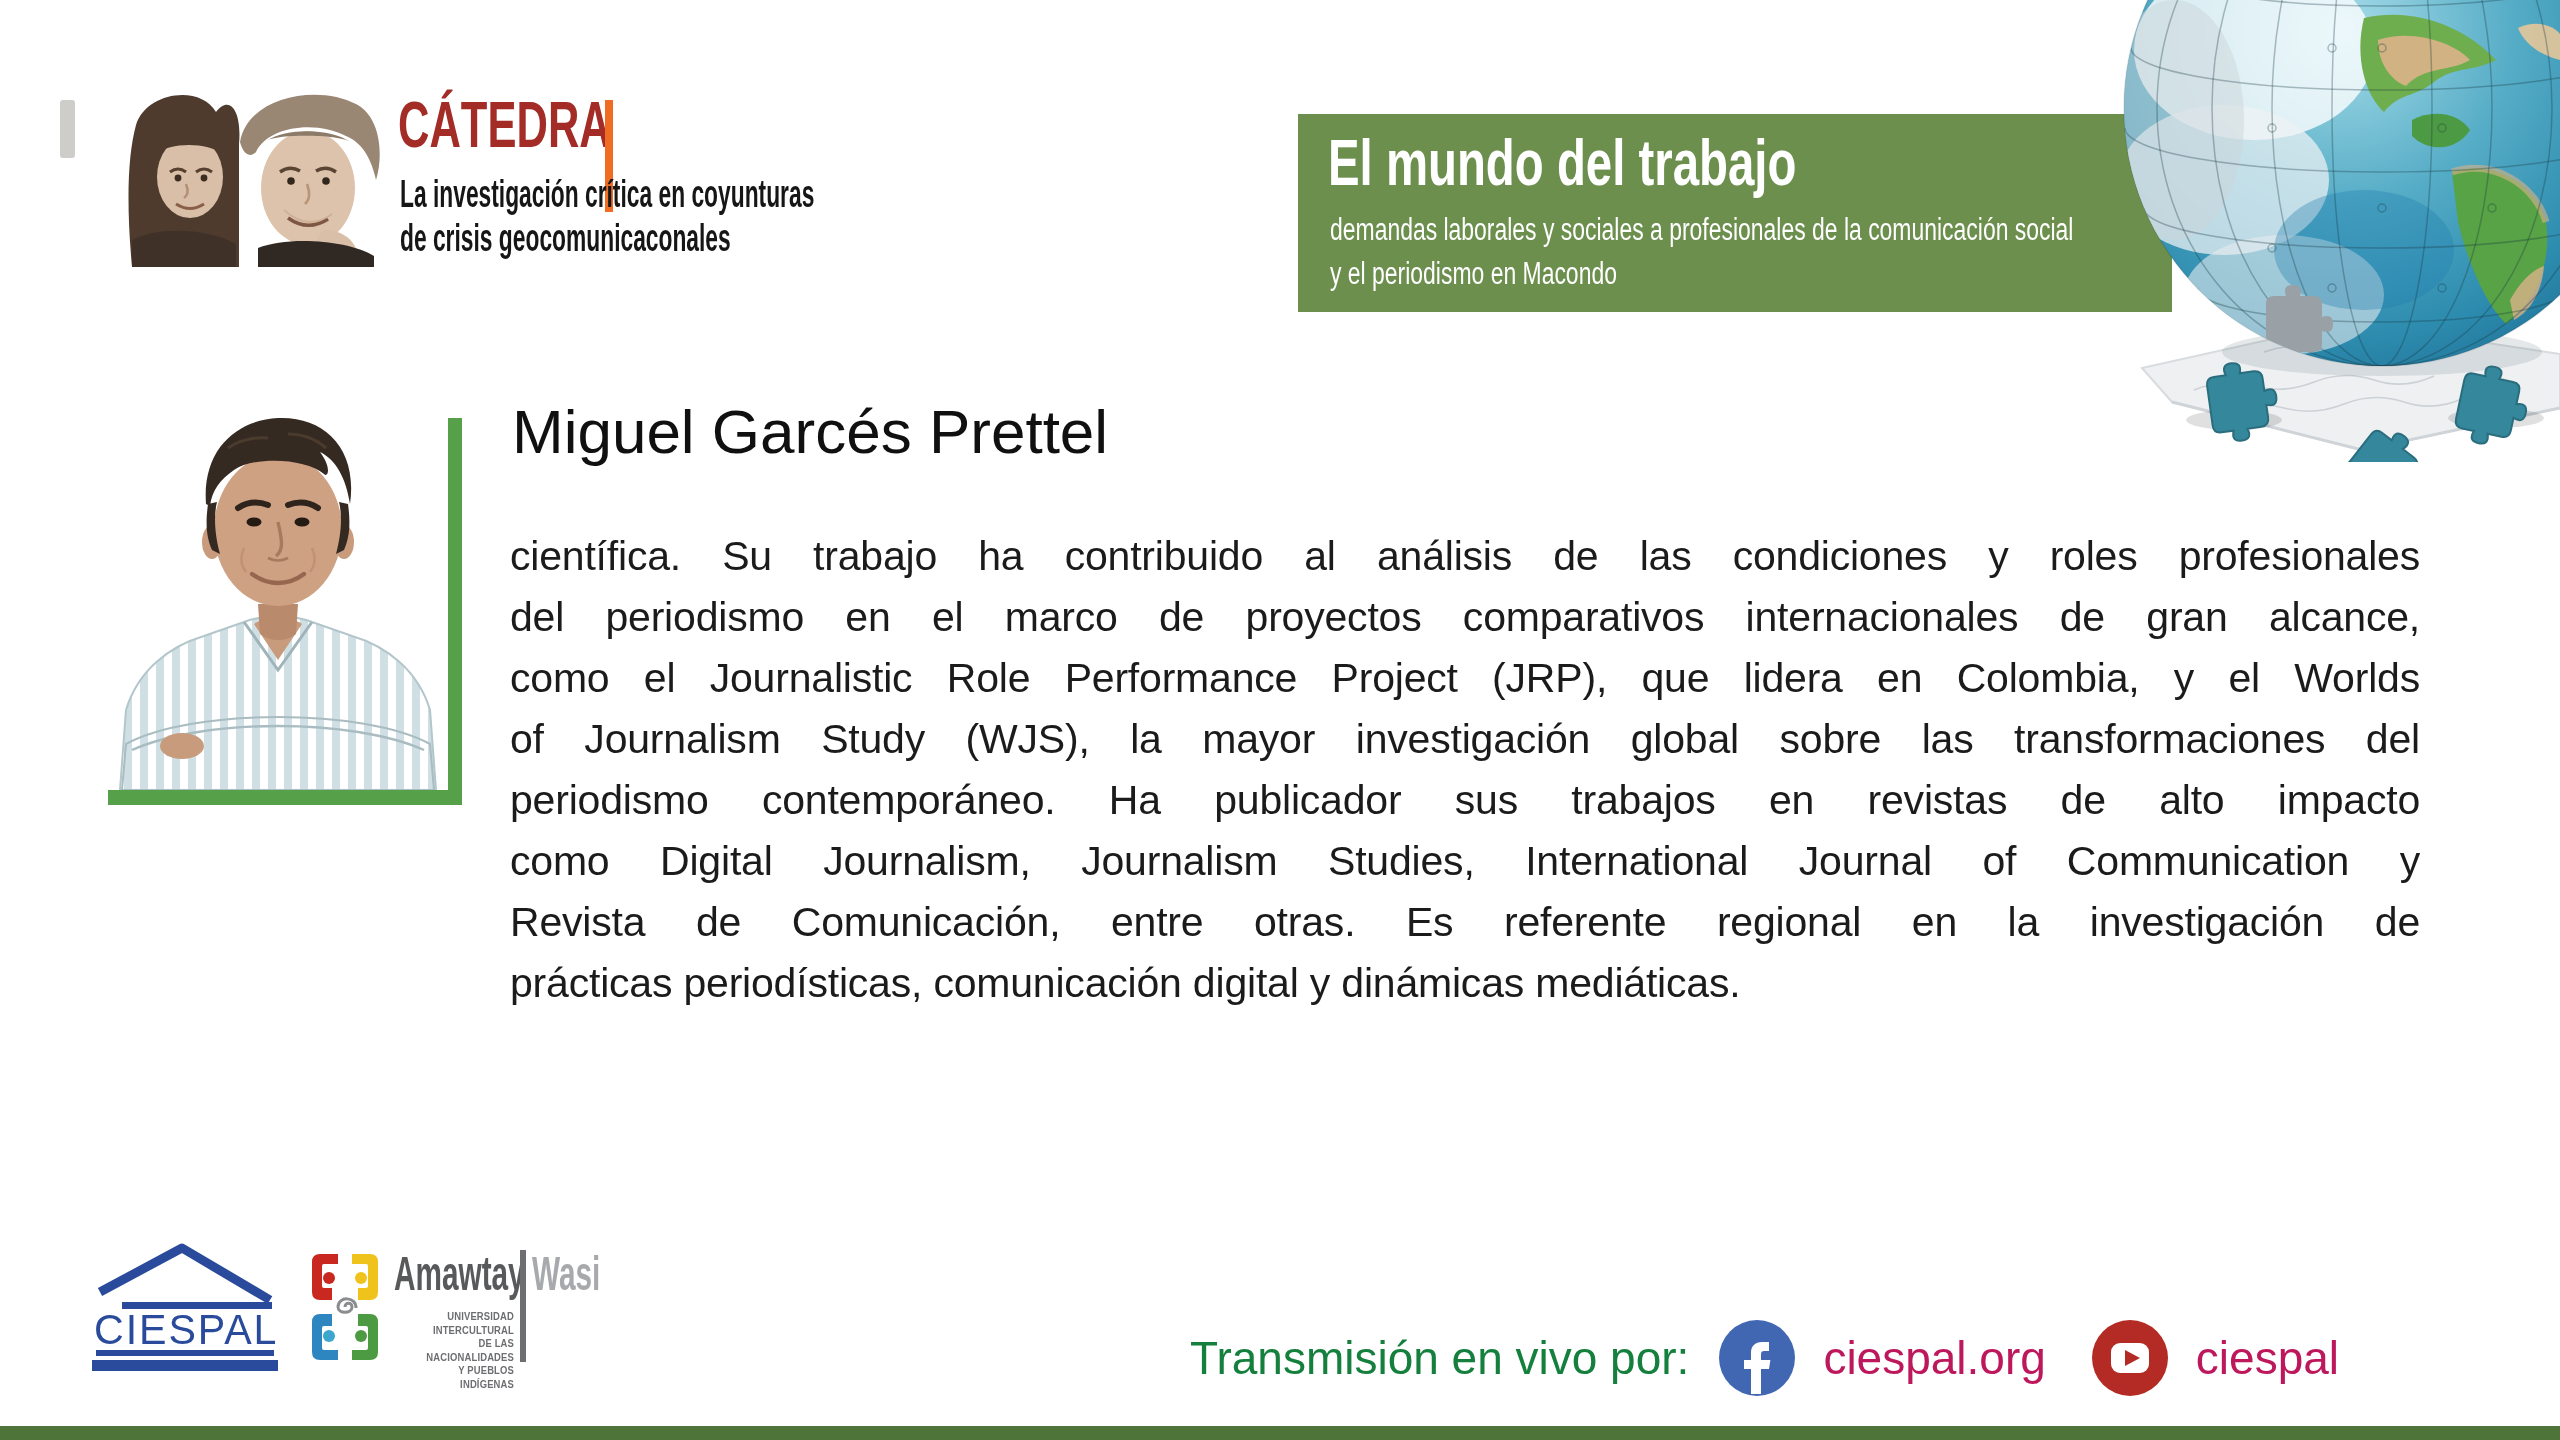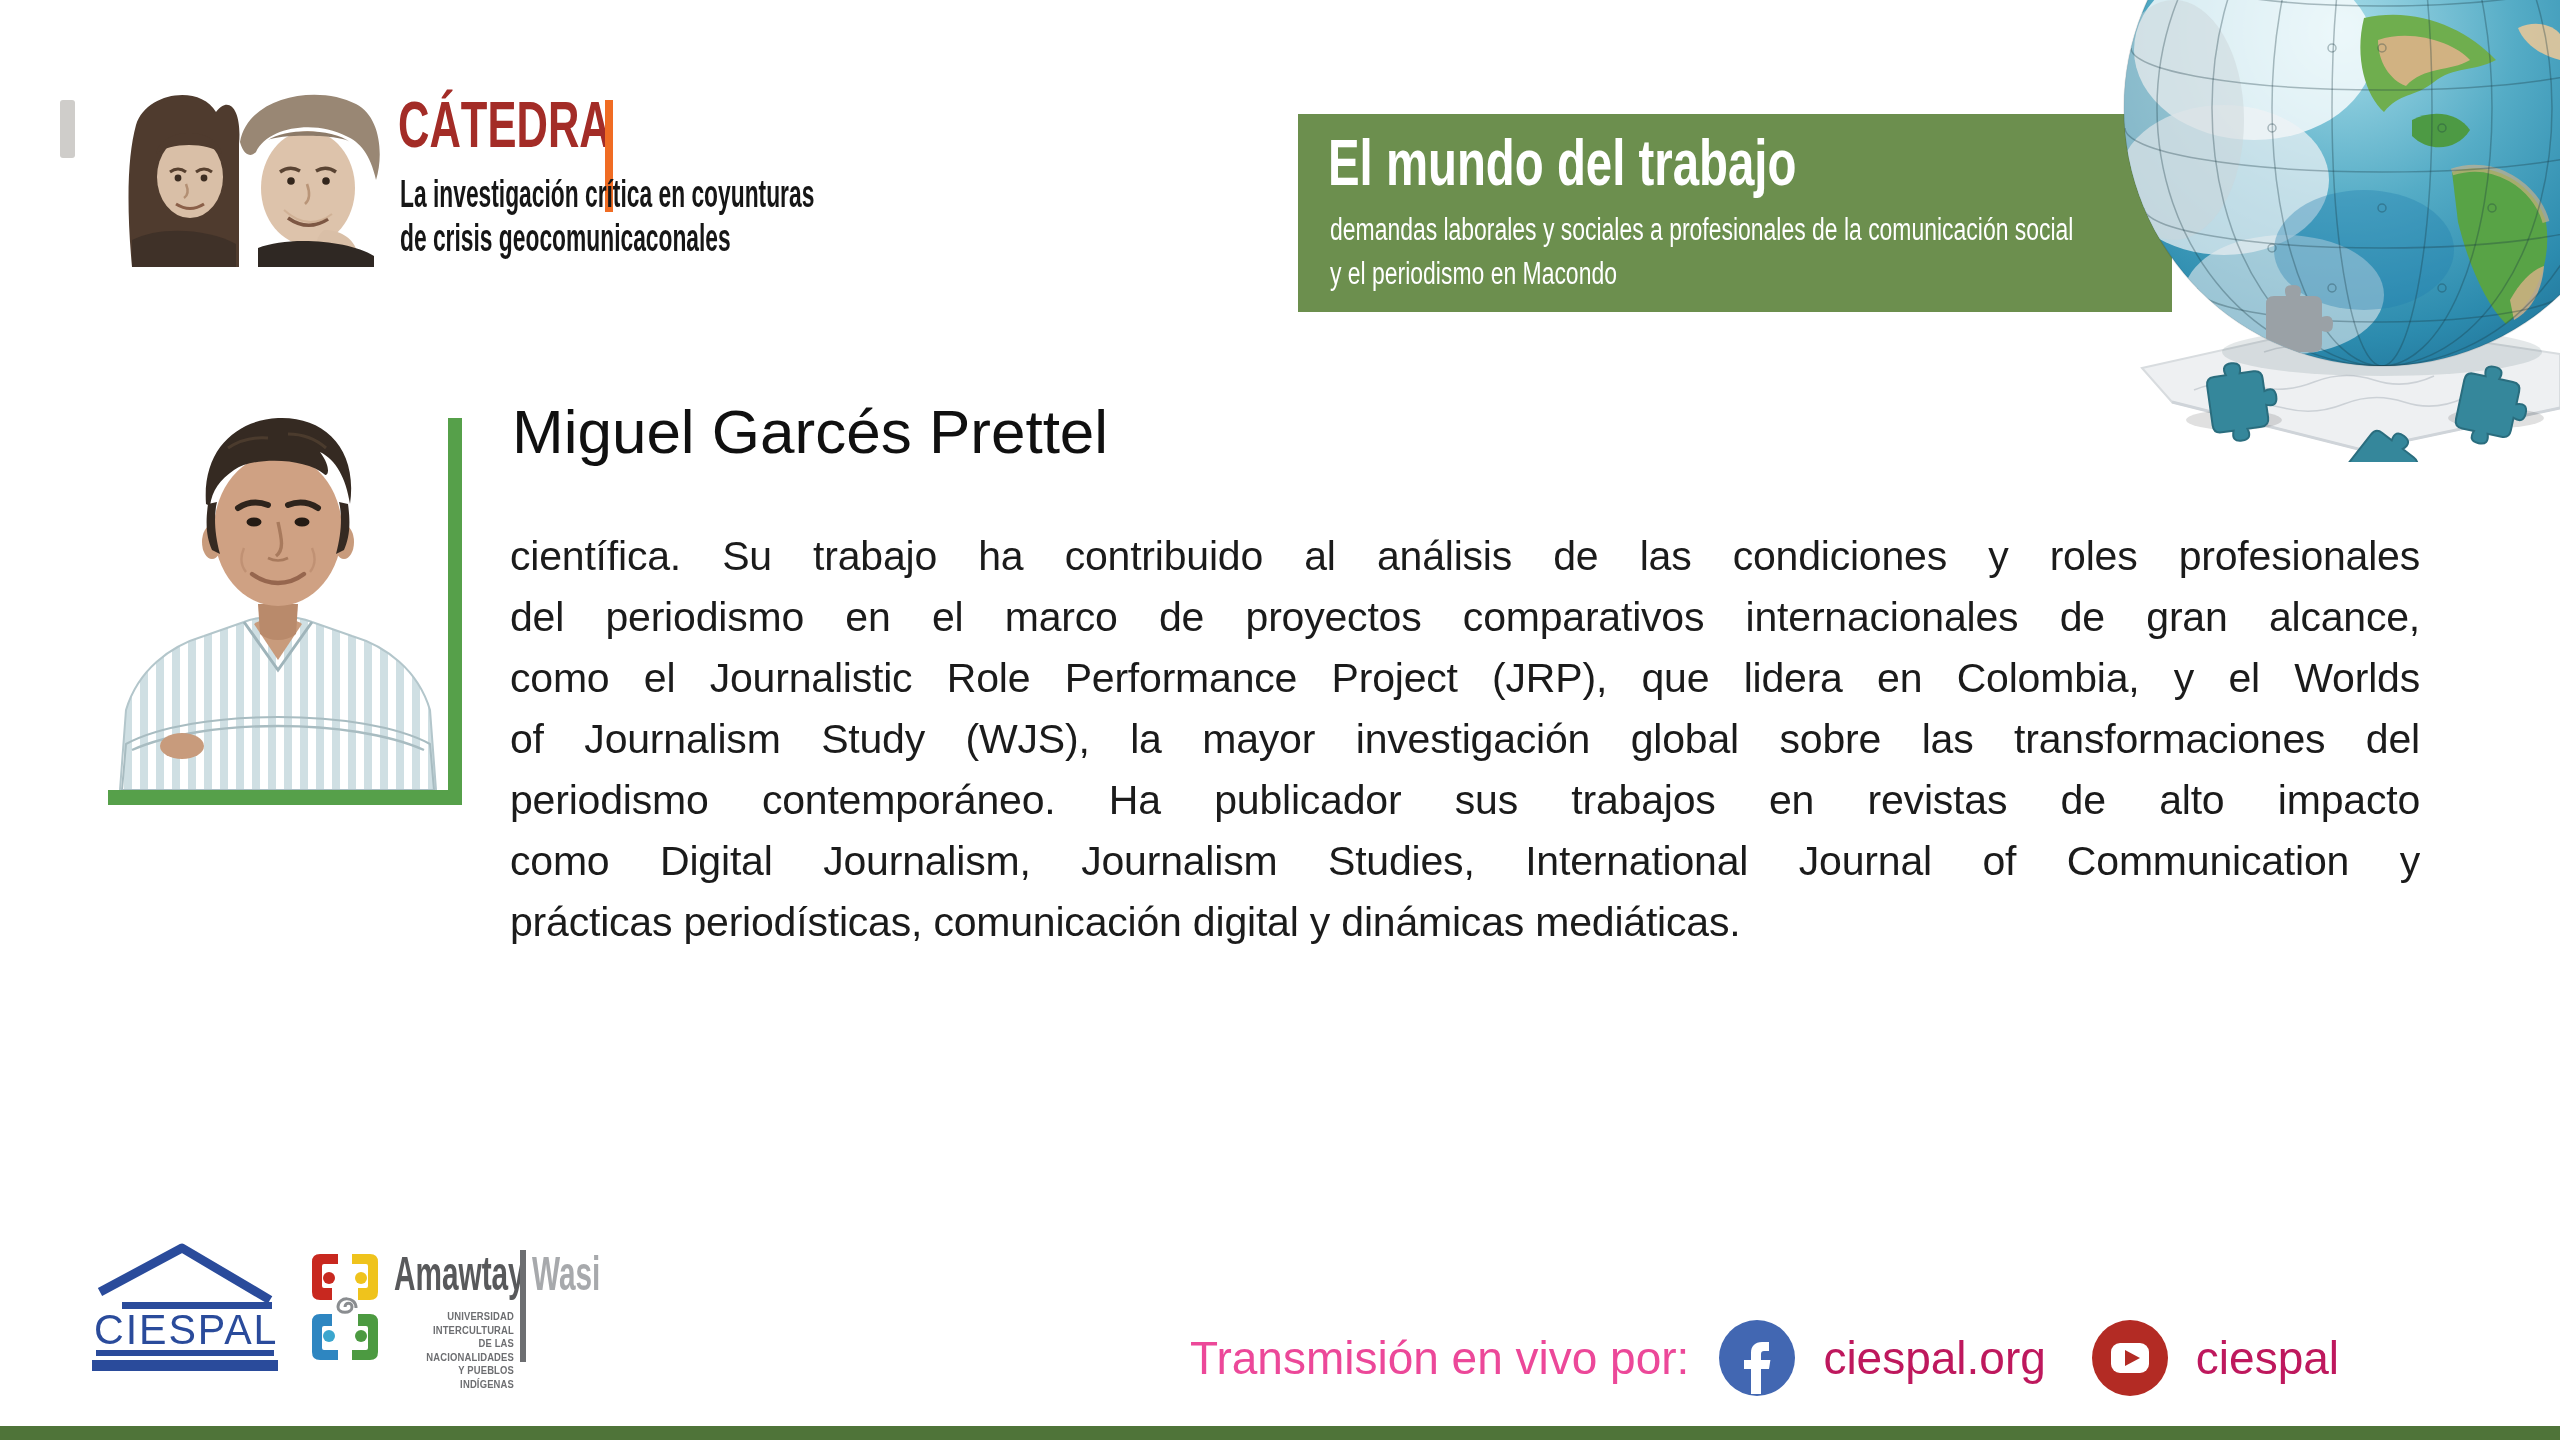--- a/index.html
+++ b/index.html
@@ -51,21 +51,21 @@
   .amawtay-row{position:absolute;left:0;top:0;white-space:nowrap;}
   .amawtay-row .a1{font-size:48px;font-weight:bold;color:#58595B;display:inline-block;
                    transform:scaleX(.62);transform-origin:left top;}
   .amawtay-bar{position:absolute;left:126px;top:4px;width:6px;height:112px;background:#6D6E71;}
   .amawtay-row .a2{position:absolute;left:138px;top:0;font-size:48px;font-weight:bold;color:#A7A9AC;display:inline-block;
                    transform:scaleX(.62);transform-origin:left top;}
   .amawtay-sub{position:absolute;left:0;top:64px;width:120px;text-align:right;
                font-size:11.5px;font-weight:700;color:#6D6E71;line-height:13.5px;letter-spacing:.2px;
                transform:scaleX(.82);transform-origin:right top;}
   .transmission{position:absolute;left:1190px;top:1318px;height:80px;display:flex;align-items:center;}
-  .transmission .label{font-size:46px;color:#ec4899;white-space:nowrap;}
+  .transmission .label{font-size:46px;color:#15803d;white-space:nowrap;}
   .social-icon{width:76px;height:76px;flex:0 0 auto;}
   .handle{font-size:46px;color:#be185d;white-space:nowrap;}
   .gap30{width:30px;flex:0 0 auto;} .gap28{width:28px;flex:0 0 auto;} .gap46{width:46px;flex:0 0 auto;}
   .footer-bar{position:absolute;left:0;bottom:0;width:2560px;height:14px;}
 </style>
 </head>
 <body>
 
 <div class="stage">
 
@@ -237,20 +237,21 @@
   </div>
 
   <div class="speaker-name">Miguel Garcés Prettel</div>
   <div class="bio">
       <span class="bio-line">científica. Su trabajo ha contribuido al análisis de las condiciones y roles profesionales</span>
       <span class="bio-line">del periodismo en el marco de proyectos comparativos internacionales de gran alcance,</span>
       <span class="bio-line">como el Journalistic Role Performance Project (JRP), que lidera en Colombia, y el Worlds</span>
       <span class="bio-line">of Journalism Study (WJS), la mayor investigación global sobre las transformaciones del</span>
       <span class="bio-line">periodismo contemporáneo. Ha publicador sus trabajos en revistas de alto impacto</span>
       <span class="bio-line">como Digital Journalism, Journalism Studies, International Journal of Communication y</span>
+      <span class="bio-line">Revista de Comunicación, entre otras. Es referente regional en la investigación de</span>
       <span class="bio-line">prácticas periodísticas, comunicación digital y dinámicas mediáticas.</span>
     </div>
 
   <svg class="ciespal-logo" viewBox="0 0 186 132">
     <path d="M8,52 L90,8 L178,60" fill="none" stroke="#2A4B9B" stroke-width="9" stroke-linejoin="round"></path>
     <rect x="30" y="62" width="150" height="7" fill="#2A4B9B"></rect>
     <text x="2" y="104" font-size="42" letter-spacing="2" fill="#2A4B9B" font-family="Liberation Sans, sans-serif" transform="scale(.98,1)">CIESPAL</text>
     <rect x="4" y="110" width="178" height="6" fill="#2A4B9B"></rect>
     <rect x="0" y="120" width="186" height="11" fill="#2A4B9B"></rect>
   </svg>

